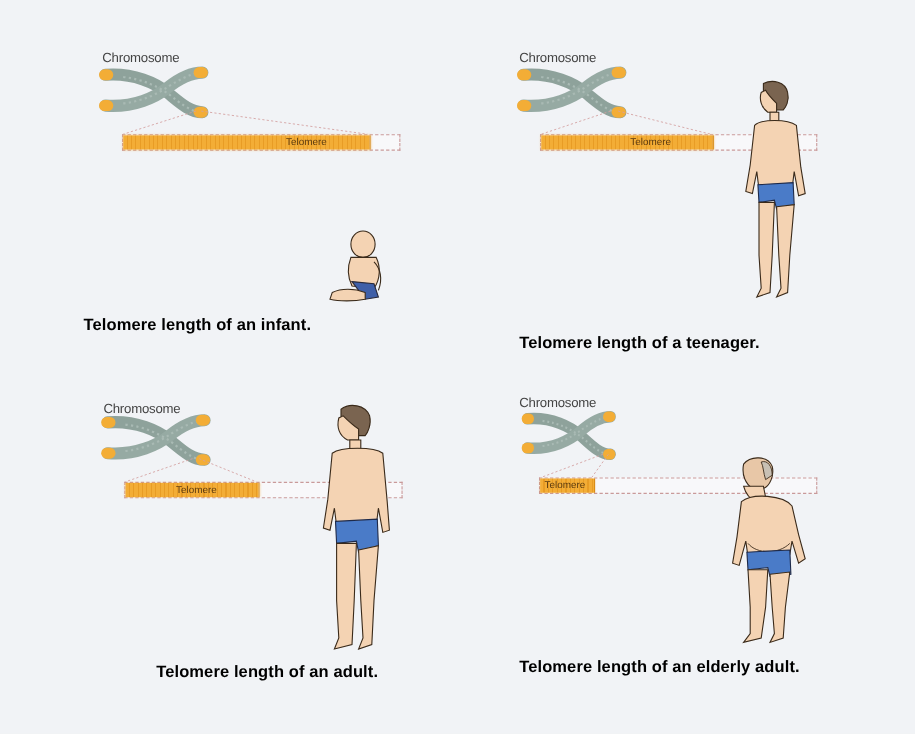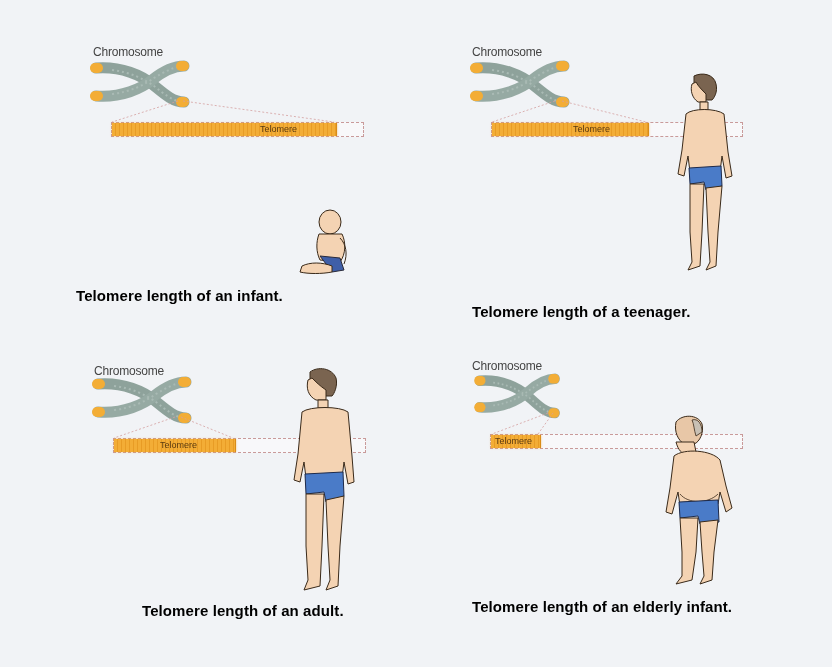--- a/index.html
+++ b/index.html
@@ -151,14 +151,14 @@
   <svg style="left:662px; top:412px;" width="74" height="178">
     <path d="M14,10 C20,2 36,2 40,12 C42,20 38,30 32,32 L22,32 C16,28 12,20 14,10 Z" fill="#e8c7a7" stroke="#3a2a1a" stroke-width="1"></path>
     <path d="M30,8 C36,6 40,12 40,20 L34,24 C32,18 32,12 30,8 Z" fill="#c8c0b4" stroke="#3a2a1a" stroke-width="0.8"></path>
     <path d="M14,30 C16,38 20,42 26,44 L34,40 L32,30 Z" fill="#f4d3b3" stroke="#3a2a1a" stroke-width="1"></path>
     <path d="M12,44 C22,36 50,38 58,48 L64,74 L70,96 L64,100 L58,80 L56,92 L18,94 L16,80 L10,102 L4,100 L8,76 Z" fill="#f4d3b3" stroke="#3a2a1a" stroke-width="1"></path>
     <path d="M18,82 C26,92 46,92 56,82" fill="none" stroke="#3a2a1a" stroke-width="0.8"></path>
     <path d="M17,90 L56,88 L57,110 L38,112 L36,104 L18,106 Z" fill="#4a7bc8" stroke="#1e2a4a" stroke-width="1"></path>
     <path d="M18,106 L36,106 L34,140 L30,168 L14,172 L20,164 L20,140 Z" fill="#f4d3b3" stroke="#3a2a1a" stroke-width="1"></path>
     <path d="M38,110 L56,108 L52,140 L50,168 L38,172 L42,164 L40,140 Z" fill="#f4d3b3" stroke="#3a2a1a" stroke-width="1"></path>
   </svg>
-  <div class="caption" style="left:472px; top:598px;">Telomere length of an elderly infant.</div>
+  <div class="caption" style="left:472px; top:598px;">Telomere length of an elderly adult.</div>
 </div>
 
 </body></html>

